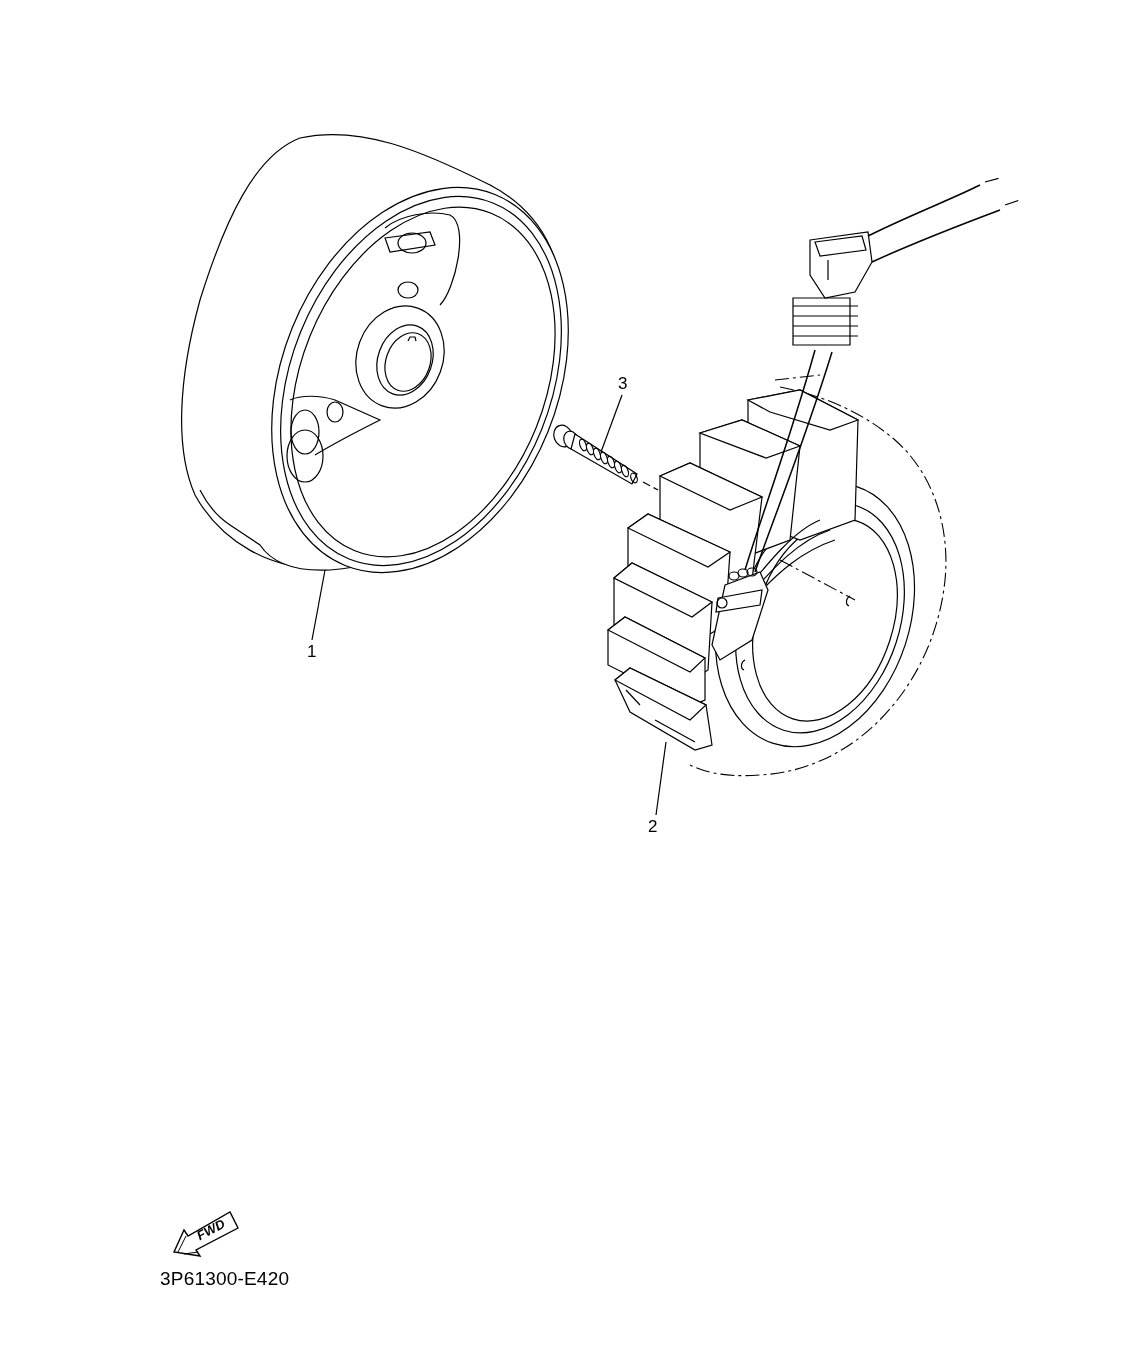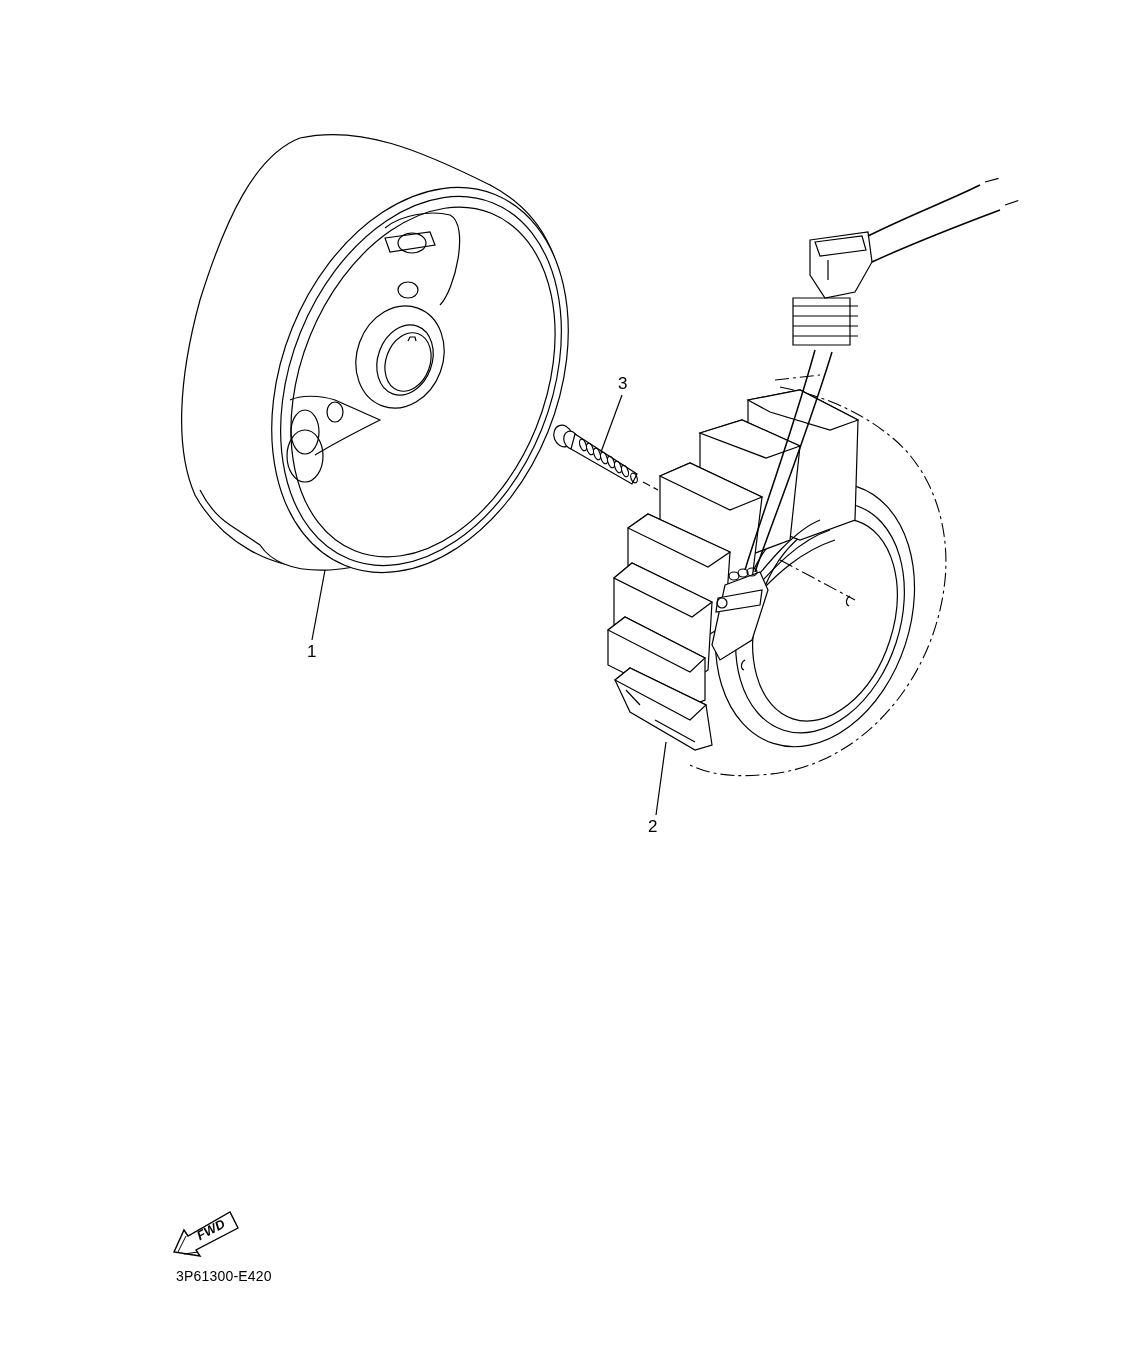--- a/index.html
+++ b/index.html
@@ -1,20 +1,20 @@
 <!DOCTYPE html>
 <html><head>
 <meta charset="utf-8">
 <style>
   html, body { margin:0; padding:0; background:#ffffff; }
   body { width:1123px; height:1351px; position:relative; overflow:hidden;
          font-family:"Liberation Sans", sans-serif; color:#000; }
   svg.diagram { position:absolute; left:0; top:0; }
   .callout { position:absolute; font-size:17px; line-height:17px; color:#000; }
-  .code { position:absolute; left:176px; top:1268px; font-size:14px; letter-spacing:0.2px; }
+  .code { position:absolute; left:160px; top:1268px; font-size:19px; letter-spacing:0.2px; }
   .fwd { position:absolute; left:170px; top:1210px; width:72px; height:50px; }
   .ln { fill:none; stroke:#000; stroke-width:1.2; }
   .ln2 { fill:none; stroke:#000; stroke-width:1.5; }
   .dash { fill:none; stroke:#000; stroke-width:1.1; stroke-dasharray:14 4 3 4; }
   .wf { fill:#fff; stroke:#000; stroke-width:1.2; }
 </style>
 </head>
 <body>
 
 <svg class="diagram" width="1123" height="1351" viewBox="0 0 1123 1351">

